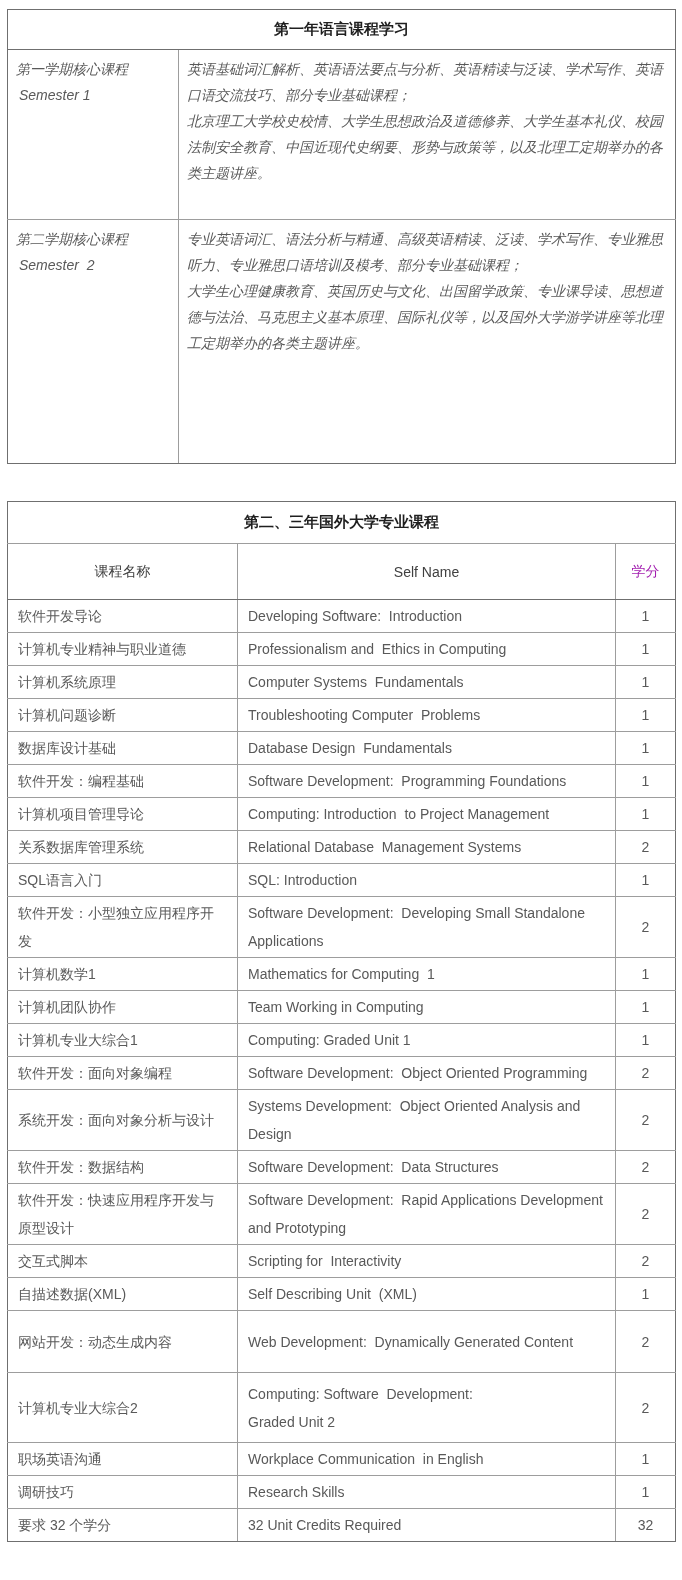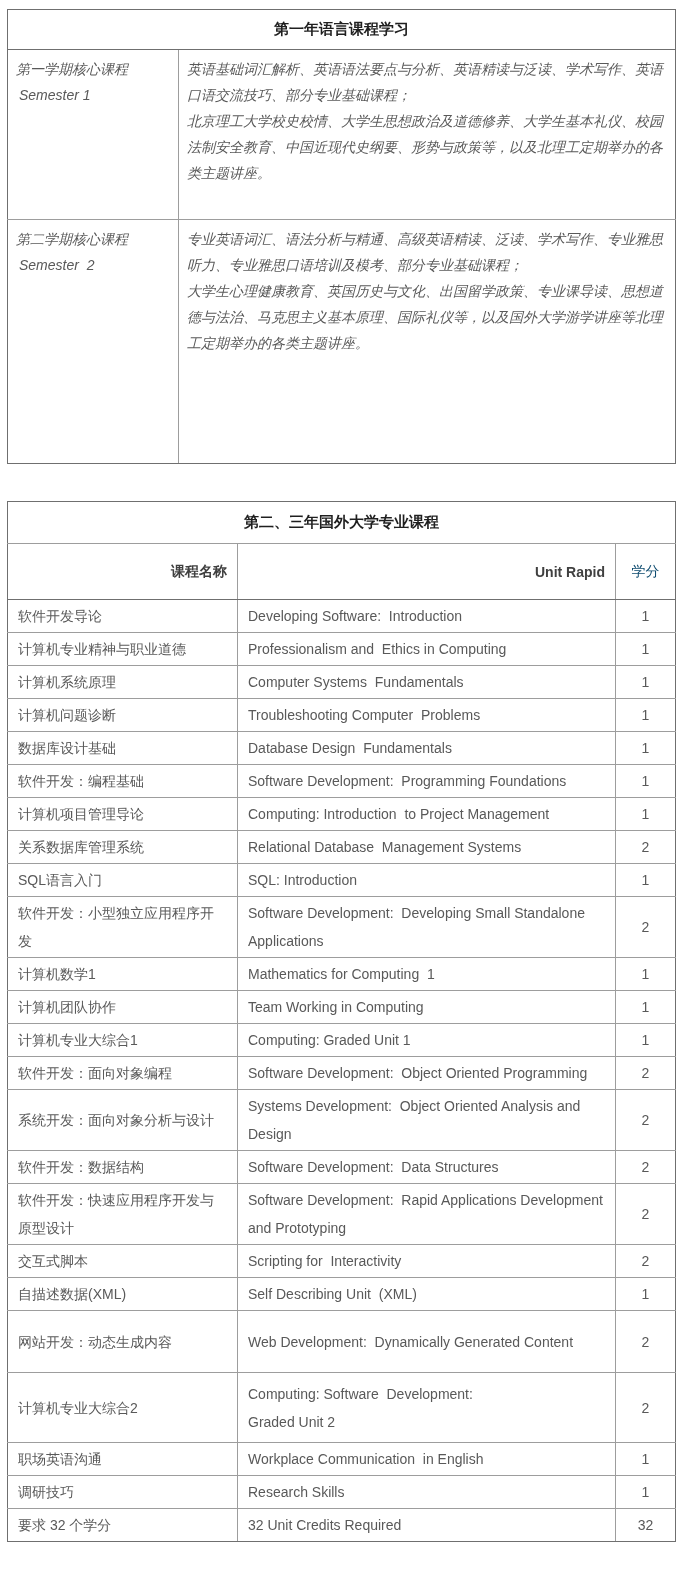--- a/index.html
+++ b/index.html
@@ -55,31 +55,31 @@
   .t1 .lbl-en { padding-left: 3px; }
   .t1 tr.sem-row-0 td { height: 170px; }
   .t1 tr.sem-row-1 td { height: 244px; }
 
   
   .t2 { margin-top: 37px; }
   .t2 th.tbl-title { height: 42px; }
   .t2 .hdr th {
     height: 56px;
     vertical-align: middle;
-    text-align: right;
+    text-align: center;
     font-size: 14px;
     padding: 0 10px;
     color: #404040;
-    font-weight: bold;
+    font-weight: normal;
   }
   .t2 .hdr th.credits-h {
     text-align: center;
     padding: 0 2px;
     font-weight: normal;
-    color: #0c4a6e;
+    color: #a21caf;
   }
   .t2 td {
     font-size: 14px;
     color: #595959;
     line-height: 2.0;
     padding: 2px 10px;
     vertical-align: middle;
     white-space: pre-wrap;
     word-break: break-word;
   }
@@ -124,21 +124,21 @@
       <col style="width:230px">
       <col style="width:378px">
       <col style="width:60px">
     </colgroup>
     <thead>
       <tr>
         <th class="tbl-title" colspan="3">第二、三年国外大学专业课程</th>
       </tr>
       <tr class="hdr">
         <th>课程名称</th>
-        <th>Unit Rapid</th>
+        <th>Self Name</th>
         <th class="credits-h">学分</th>
       </tr>
     </thead>
     <tbody id="t2-body">
         <tr>
           <td>软件开发导论</td>
           <td>Developing Software:  Introduction</td>
           <td class="credit">1</td>
         </tr>
         <tr>

